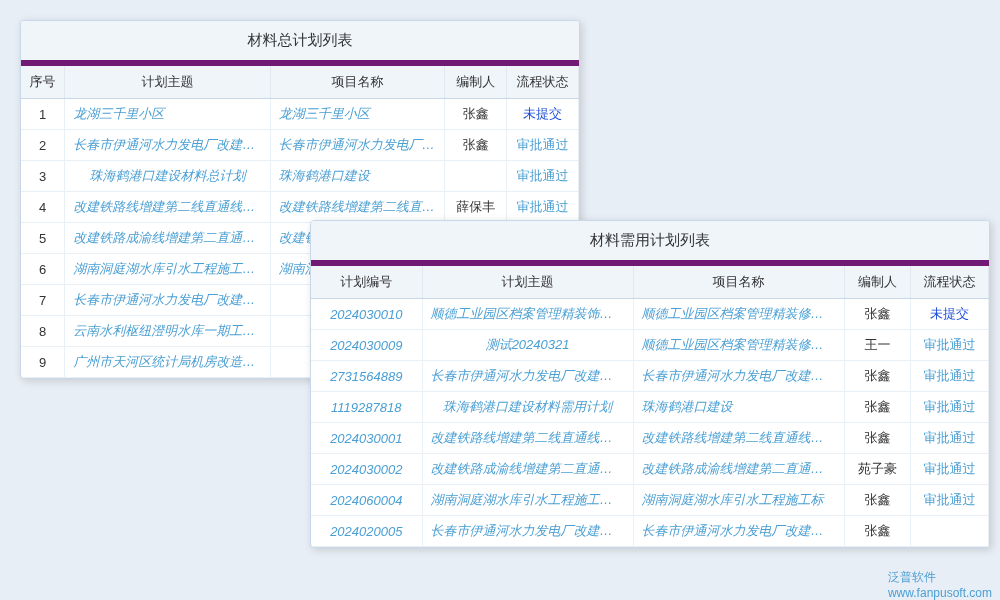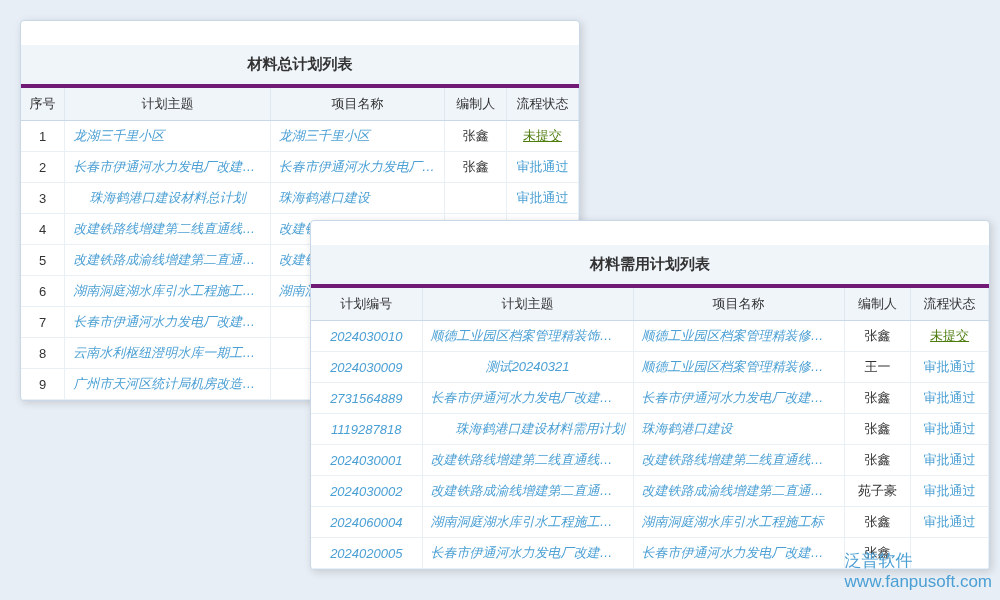--- a/index.html
+++ b/index.html
@@ -20,24 +20,23 @@
       overflow: hidden;
       position: absolute;
       box-shadow: 2px 2px 8px rgba(0,0,0,0.15);
     }
 
     .table-title {
       background: #f0f5fa;
       text-align: center;
       padding: 10px 0;
       font-size: 15px;
-      font-weight: bold;
+      font-weight: normal;
       color: #333;
-      border-bottom: 4px solid #701a75;
-      margin-top: 24px;
+      border-bottom: 6px solid #701a75;
     }
 
     table {
       width: 100%;
       border-collapse: collapse;
       padding-left: 19px;
     }
 
     thead tr {
       background: #f0f5fa;
@@ -68,22 +67,21 @@
       max-width: 200px;
     }
 
     .link-text {
       color: #4a9fd4;
       cursor: pointer;
       font-style: italic;
     }
 
     .status-unsubmit {
-      color: #4d7c0f;
-      text-decoration: underline;
+      color: #1d4ed8;
     }
 
     .status-approved {
       color: #4a9fd4;
       margin-left: 32px;
     }
 
     
     .table1 {
       left: 20px;
@@ -95,24 +93,24 @@
     .table2 {
       left: 310px;
       top: 220px;
       width: 680px;
       z-index: 10;
     }
 
     
     .watermark {
       position: fixed;
-      bottom: 8px;
+      bottom: 0;
       right: 8px;
       color: #999;
-      font-size: 17px;
+      font-size: 12px;
       z-index: 100;
     }
     .watermark span {
       color: #4a9fd4;
     }
   </style>
 </head>
 <body>
 
 <div class="table-container table1">
@@ -224,21 +222,21 @@
   </tr>
         <tr>
     <td class="link-text">2731564889</td>
     <td class="link-text" style="text-align:left;max-width:190px;overflow:hidden;text-overflow:ellipsis;white-space:nowrap">长春市伊通河水力发电厂改建工程合…</td>
     <td class="link-text" style="text-align:left;max-width:190px;overflow:hidden;text-overflow:ellipsis;white-space:nowrap">长春市伊通河水力发电厂改建工程</td>
     <td>张鑫</td>
     <td class="status-approved">审批通过</td>
   </tr>
         <tr>
     <td class="link-text">1119287818</td>
-    <td class="link-text" style="text-align:right;max-width:190px;overflow:hidden;text-overflow:ellipsis;white-space:nowrap">珠海鹤港口建设材料需用计划</td>
+    <td class="link-text" style="text-align:center;max-width:190px;overflow:hidden;text-overflow:ellipsis;white-space:nowrap">珠海鹤港口建设材料需用计划</td>
     <td class="link-text" style="text-align:left;max-width:190px;overflow:hidden;text-overflow:ellipsis;white-space:nowrap">珠海鹤港口建设</td>
     <td>张鑫</td>
     <td class="status-approved">审批通过</td>
   </tr>
         <tr>
     <td class="link-text">2024030001</td>
     <td class="link-text" style="text-align:left;max-width:190px;overflow:hidden;text-overflow:ellipsis;white-space:nowrap">改建铁路线增建第二线直通线（成都…</td>
     <td class="link-text" style="text-align:left;max-width:190px;overflow:hidden;text-overflow:ellipsis;white-space:nowrap">改建铁路线增建第二线直通线（成都…</td>
     <td>张鑫</td>
     <td class="status-approved">审批通过</td>

